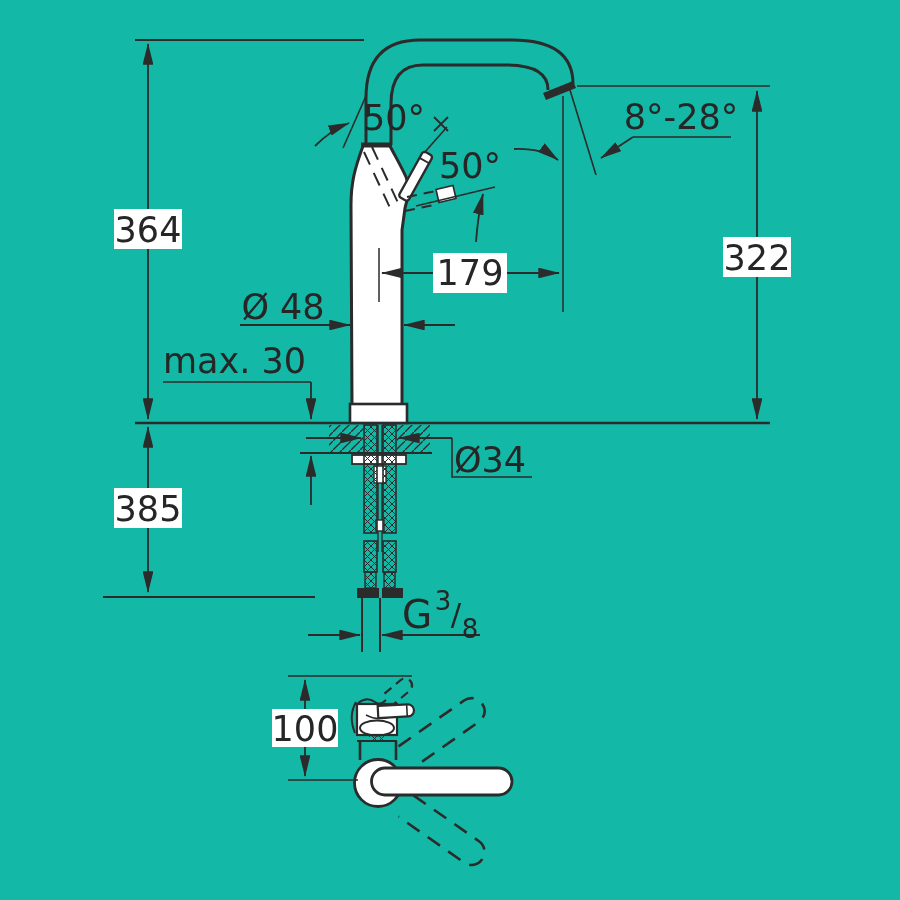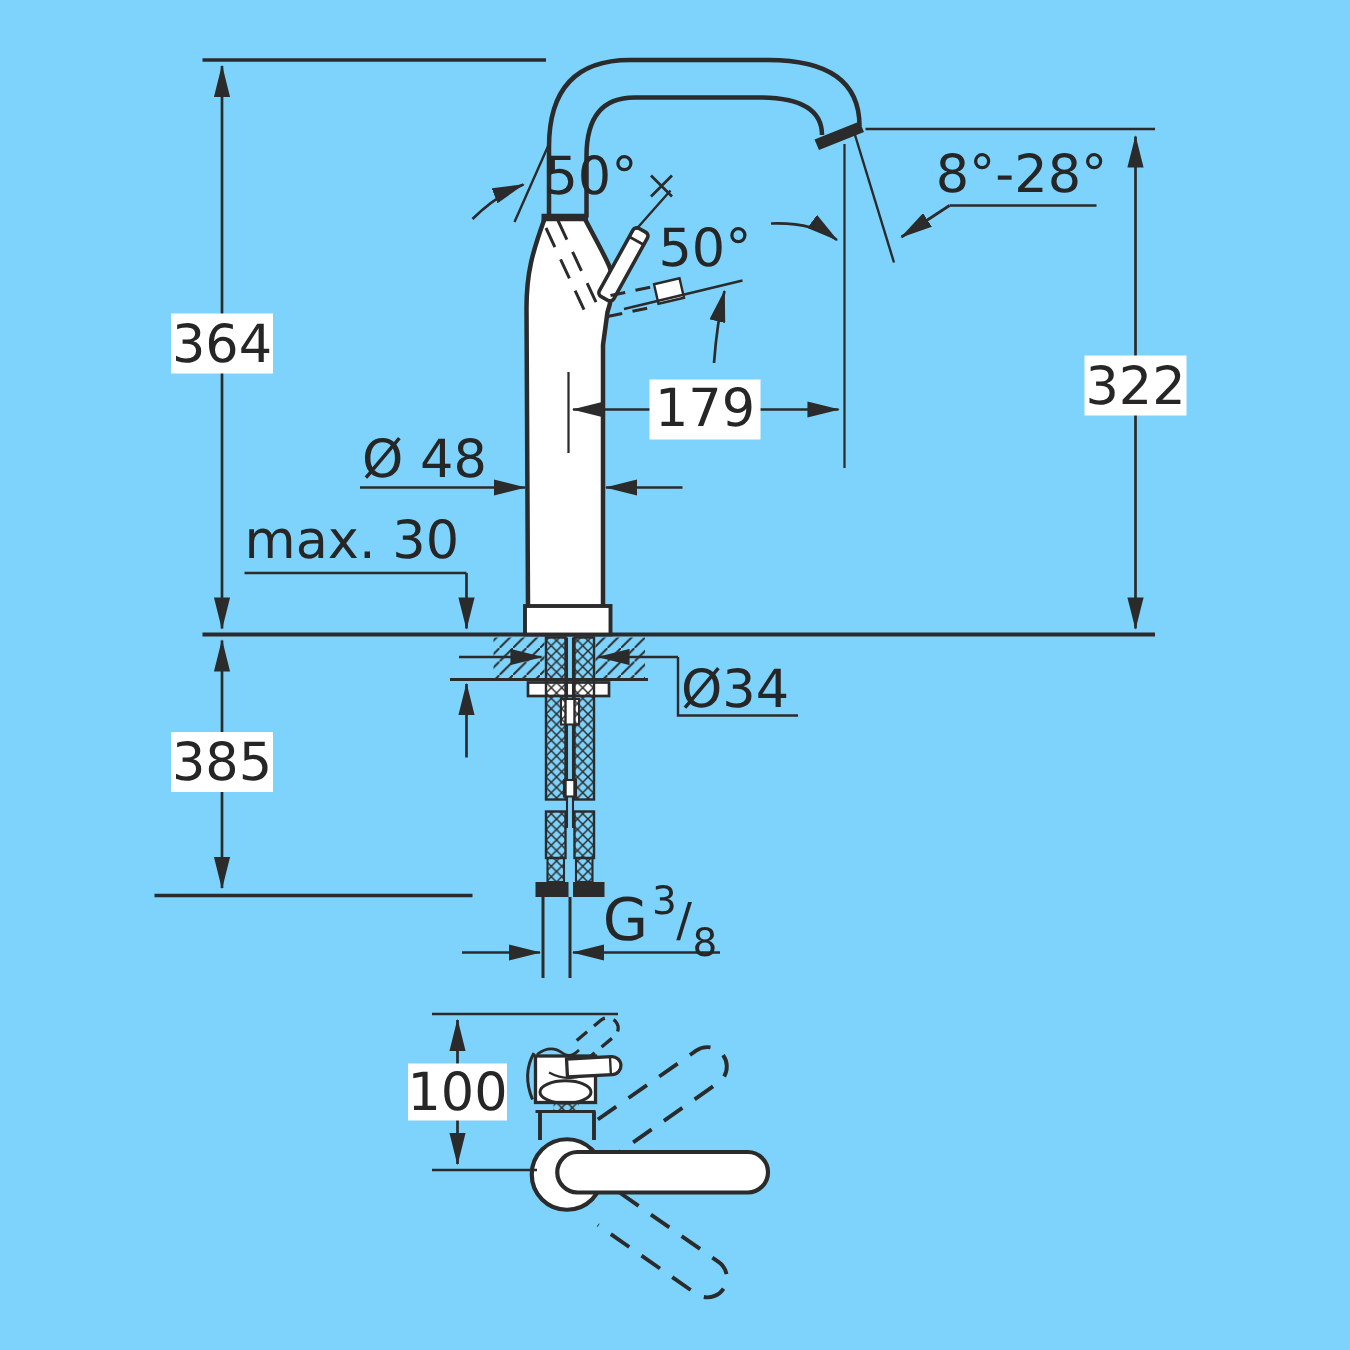--- a/index.html
+++ b/index.html
@@ -1,16 +1,16 @@
 <!DOCTYPE html>
 <html><head>
 <meta charset="utf-8">
 <style>
   html,body{margin:0;padding:0;background:#ffffff;}
-  .stage{position:relative;width:900px;height:900px;background:#7dd3fc;overflow:hidden;
+  .stage{position:relative;width:900px;height:900px;background:#14b8a6;overflow:hidden;
          font-family:"DejaVu Sans","Liberation Sans",sans-serif;}
   svg{display:block}
   .dimtxt{font-family:"DejaVu Sans","Liberation Sans",sans-serif;font-size:35px;fill:#262626;}
   .dimtxt-sm{font-family:"DejaVu Sans","Liberation Sans",sans-serif;font-size:26px;fill:#262626;}
   .dimtxt-md{font-family:"DejaVu Sans","Liberation Sans",sans-serif;font-size:31px;fill:#262626;}
   .dimtxt-lg{font-family:"DejaVu Sans","Liberation Sans",sans-serif;font-size:39px;fill:#262626;}
   .ln{stroke:#2b2b2b;fill:none;}
 </style>
 </head>
 <body>

